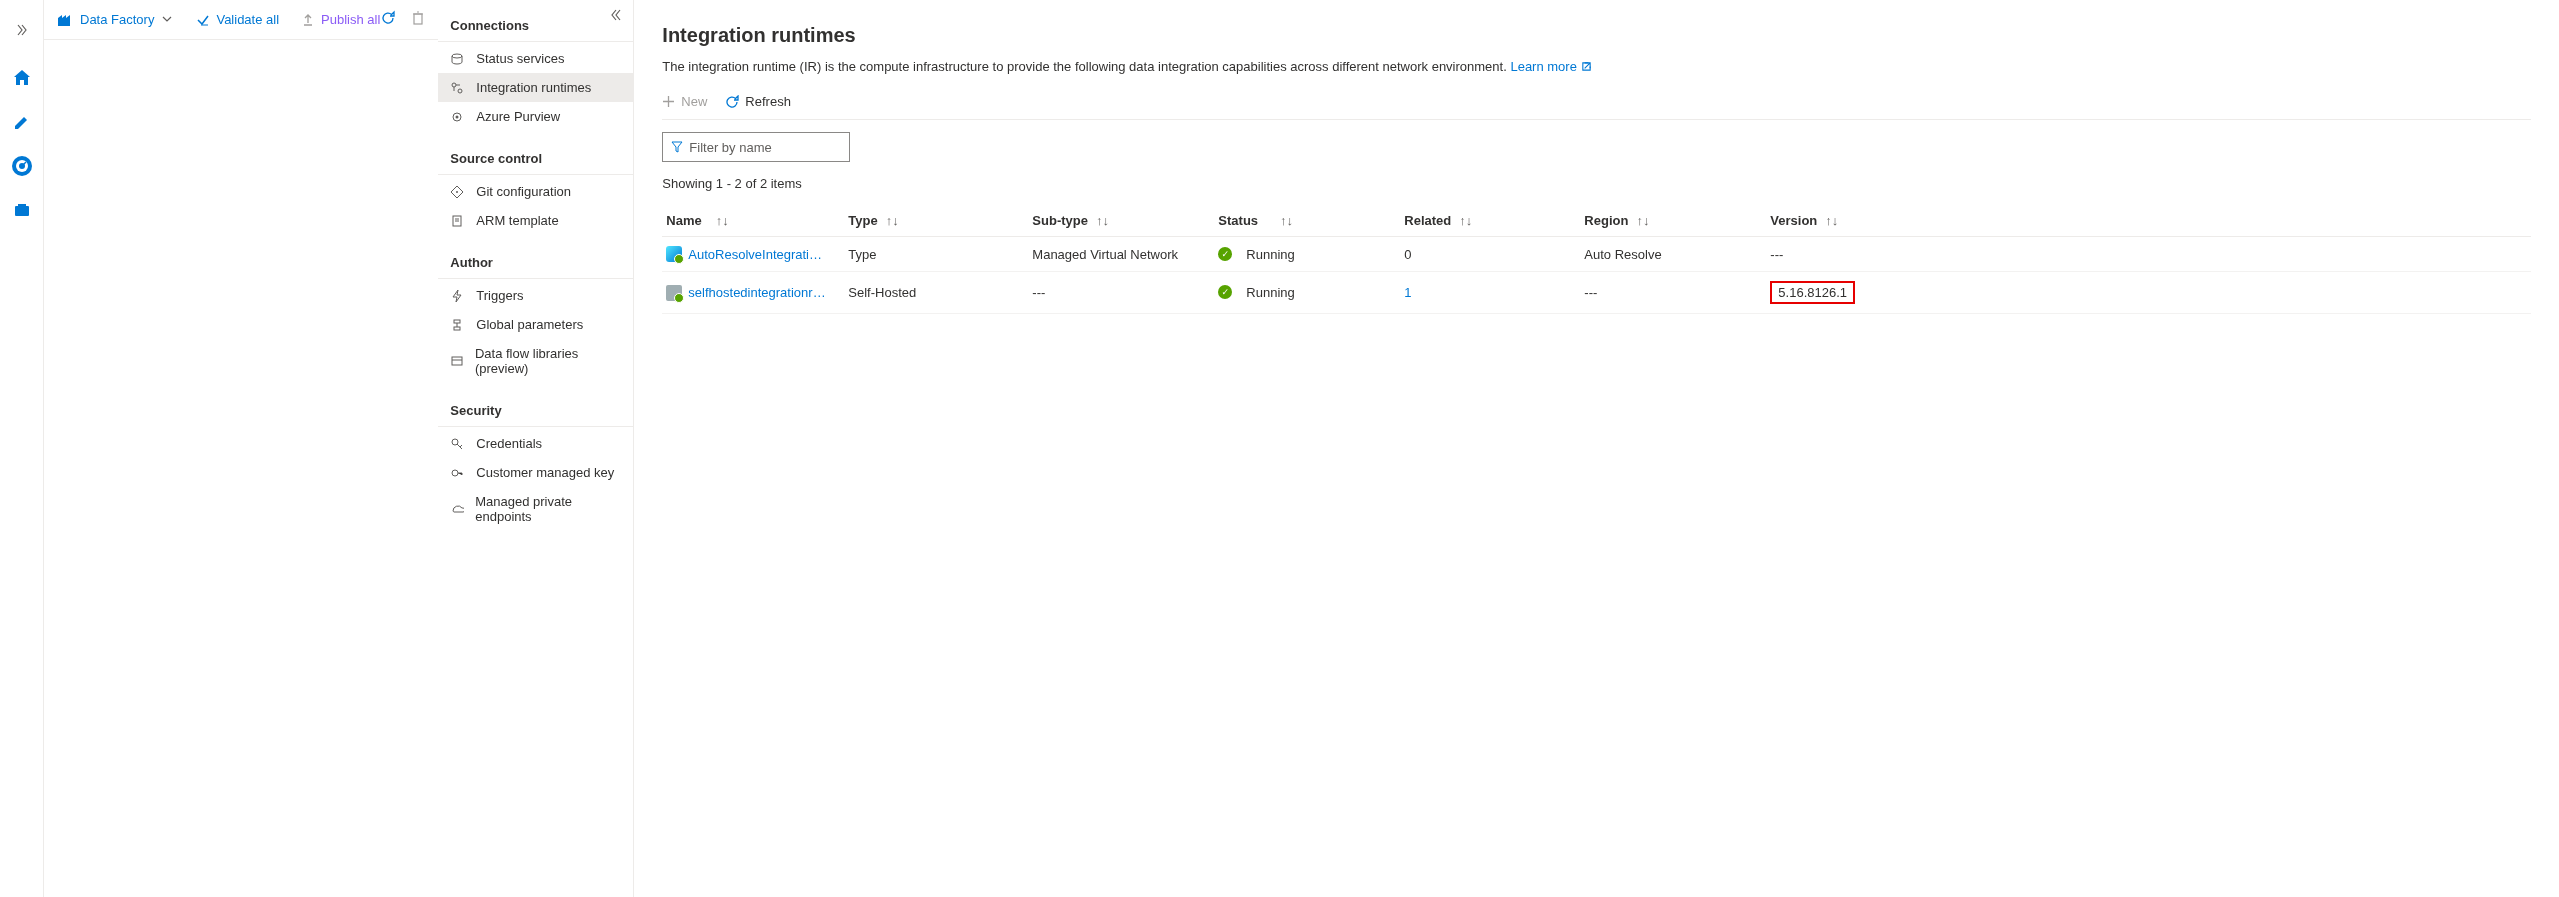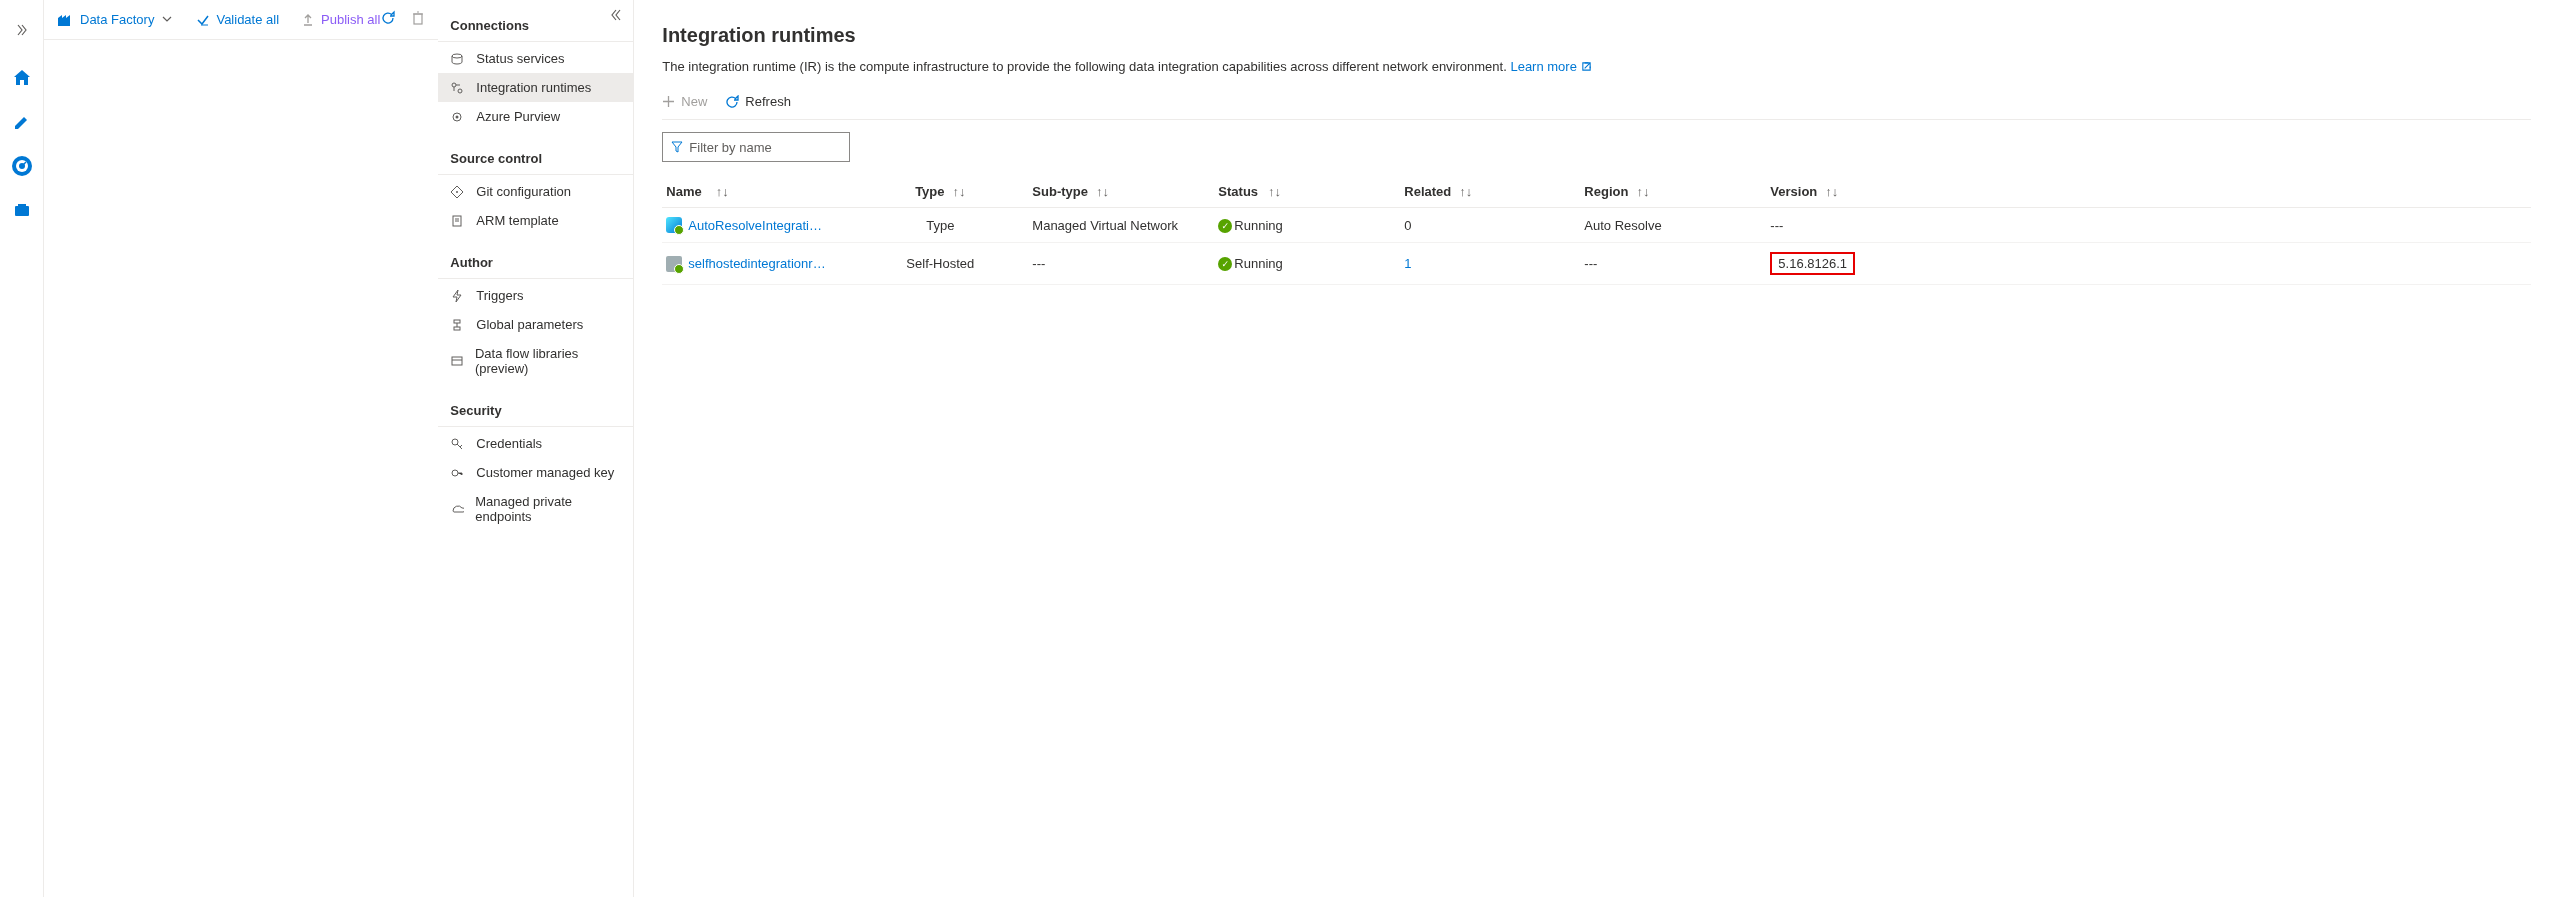--- a/index.html
+++ b/index.html
@@ -48,23 +48,23 @@
 .filter-box input { border: 0; outline: 0; font-size: 13px; width: 100%; color: #323130; }
 .filter-box input::placeholder { color: #605e5c; }
 
 .showing { font-size: 13px; color: #323130; margin-bottom: 14px; }
 
 
 .table { width: 100%; }
 .table .thead { display: flex; border-bottom: 1px solid #edebe9; padding: 8px 0; font-size: 13px; font-weight: 600; }
 .table .row { display: flex; border-bottom: 1px solid #f3f2f1; padding: 9px 0; font-size: 13px; align-items: center; }
 .col-name { width: 186px; padding-left: 4px; display: flex; align-items: center; gap: 6px; }
-.col-type { width: 184px; text-align: center; }
+.col-type { width: 184px; }
 .col-subtype { width: 186px; }
-.col-status { width: 186px; display: flex; align-items: flex-end; gap: 2px; }
+.col-status { width: 186px; display: flex; align-items: flex-start; gap: 14px; }
 .col-related { width: 180px; }
 .col-region { width: 186px; }
 .col-version { width: 120px; }
 .sort-icon { margin-left: 8px; color: #605e5c; font-size: 13px; display: inline-flex; align-items: center; }
 .link-text { color: #0078d4; cursor: pointer; overflow: hidden; text-overflow: ellipsis; white-space: nowrap; max-width: 140px; }
 .status-dot { width: 14px; height: 14px; border-radius: 50%; background: #57a300; display: inline-flex; align-items: center; justify-content: center; }
 .status-dot::after { content: "✓"; color: #fff; font-size: 9px; }
 .ir-icon { width: 16px; height: 16px; display: inline-block; position: relative; flex-shrink: 0; }
 .ir-icon.azure { background: linear-gradient(135deg,#50e6ff,#0078d4); border-radius: 3px; }
 .ir-icon.self { background: #a0aeb2; border-radius: 2px; }
@@ -299,20 +299,21 @@
           </div>
         </div>
 
         <div class="filter-box">
           <svg width="12" height="12" viewBox="0 0 12 12">
               <path d="M1 1h10L7 6v5l-2-1V6z" stroke="#0078d4" stroke-width="1" fill="none"></path>
             </svg>
           <input type="text" placeholder="Filter by name" style="">
         </div>
 
+        <div class="showing">Showing 1 - 2 of 2 items</div>
 
         <div class="table">
           <div class="thead">
             <div class="col-name">
                 <span>Name</span>
                 <span class="sort-icon">↑↓</span>
               </div>
             <div class="col-type"><span>Type</span><span class="sort-icon">↑↓</span></div>
             <div class="col-subtype"><span>Sub-type</span><span class="sort-icon">↑↓</span></div>
             <div class="col-status">

